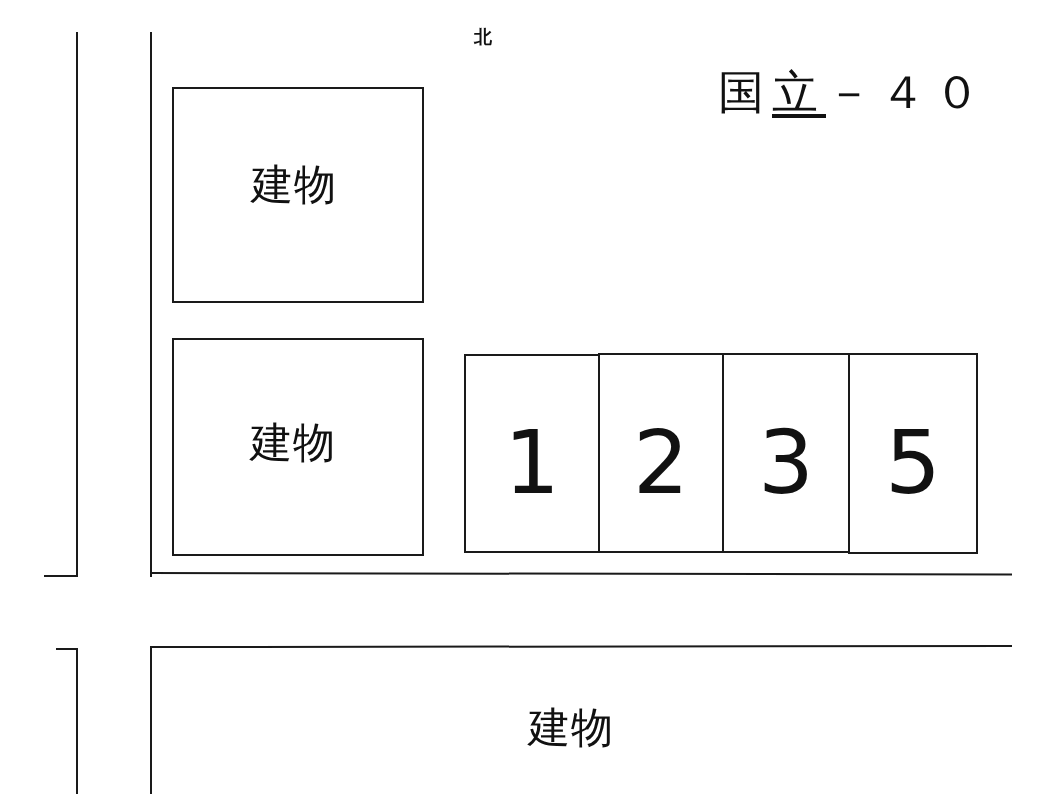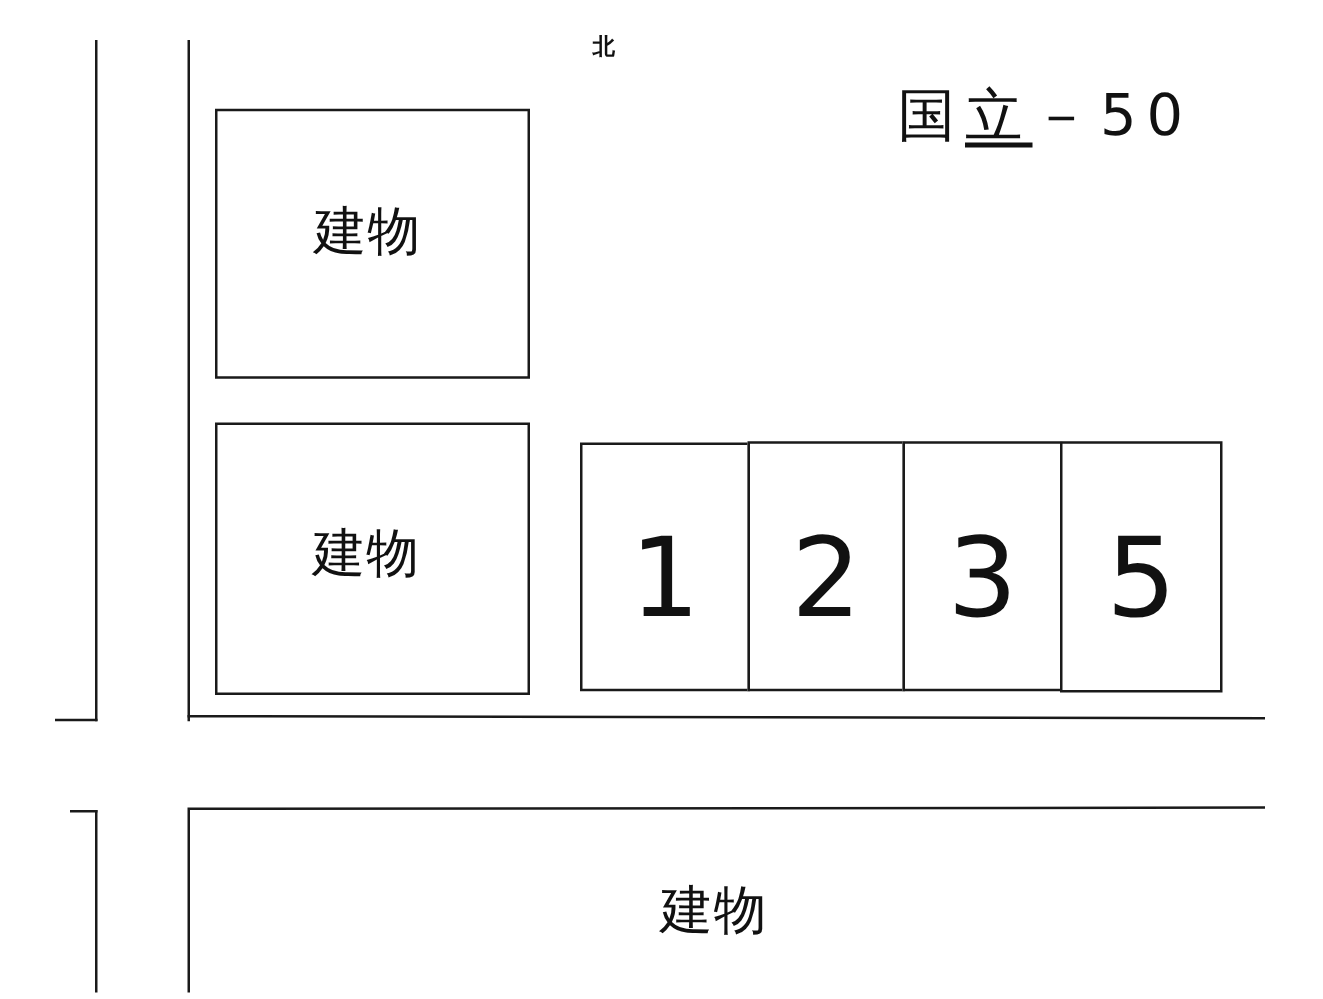--- a/index.html
+++ b/index.html
@@ -13,21 +13,21 @@
     .north { position: absolute; left: 474px; top: 25px; font-size: 18px; font-weight: bold; }
     .title { position: absolute; left: 718px; top: 62px; font-size: 46px; letter-spacing: 8px; white-space: nowrap; }
     .title .u { text-decoration: underline; text-underline-offset: 6px; }
     .bottom-label { position: absolute; left: 528px; top: 700px; font-size: 42px; letter-spacing: 1px; }
   </style>
 </head>
 <body>
 
 <div class="north">北</div>
 
-<div class="title"><span>国</span><span class="u">立</span><span>－50</span></div>
+<div class="title"><span>国</span><span class="u">立</span><span>－４０</span></div>
 
 <div class="line" style="left:76px; top:32px; width:2px; height:545px;"></div>
 <div class="line" style="left:44px; top:575px; width:34px; height:2px;"></div>
 <div class="line" style="left:150px; top:32px; width:2px; height:545px;"></div>
 <div class="line" style="left:150px; top:572px; width:862px; height:2px; transform: rotate(0.1deg); transform-origin:left;"></div>
 
 <div class="line" style="left:56px; top:648px; width:22px; height:2px;"></div>
 <div class="line" style="left:76px; top:648px; width:2px; height:146px;"></div>
 <div class="line" style="left:150px; top:648px; width:2px; height:146px;"></div>
 <div class="line" style="left:150px; top:646px; width:862px; height:2px; transform: rotate(-0.06deg); transform-origin:left;"></div>

